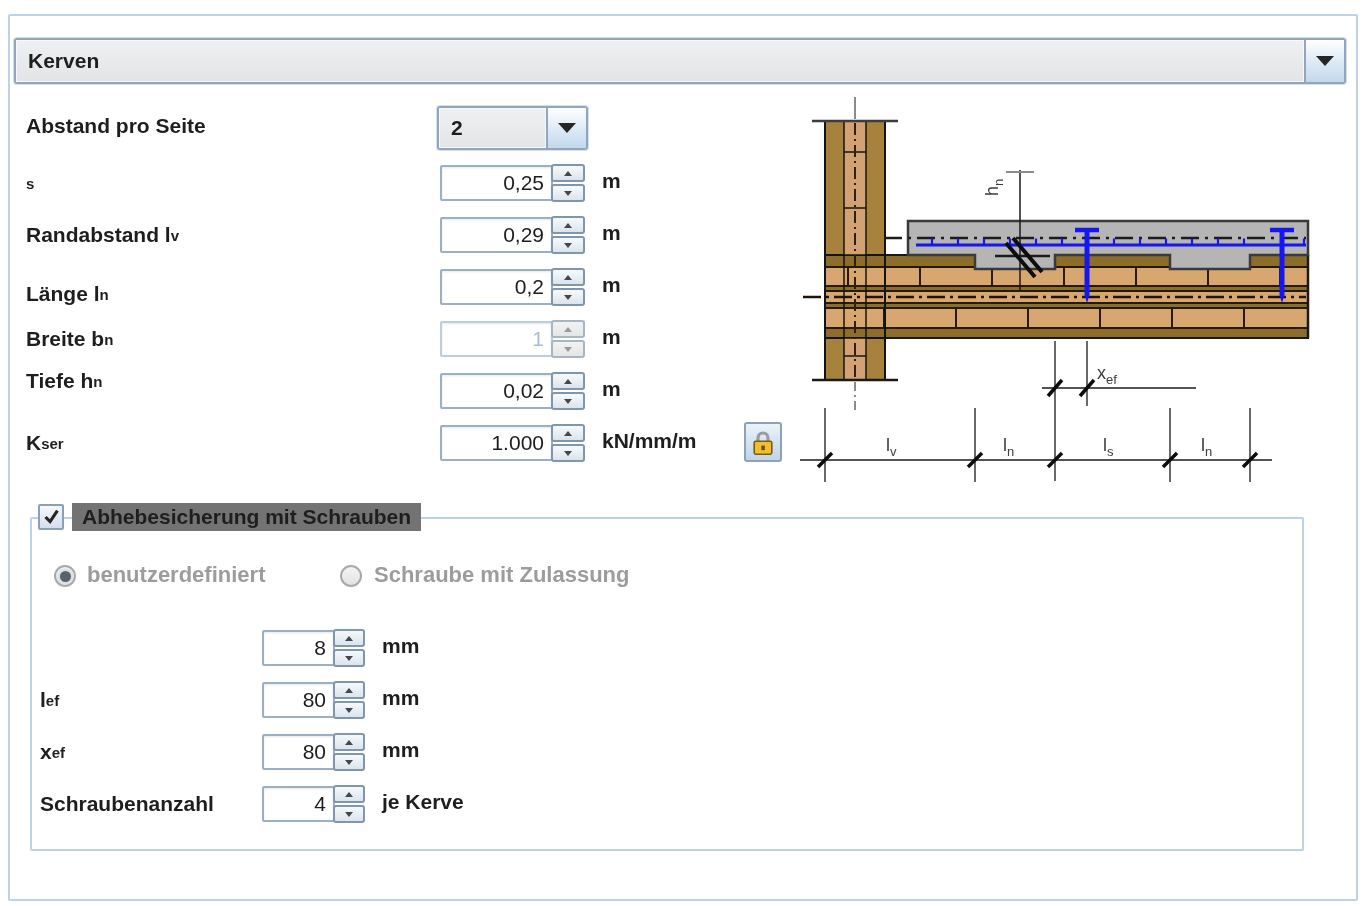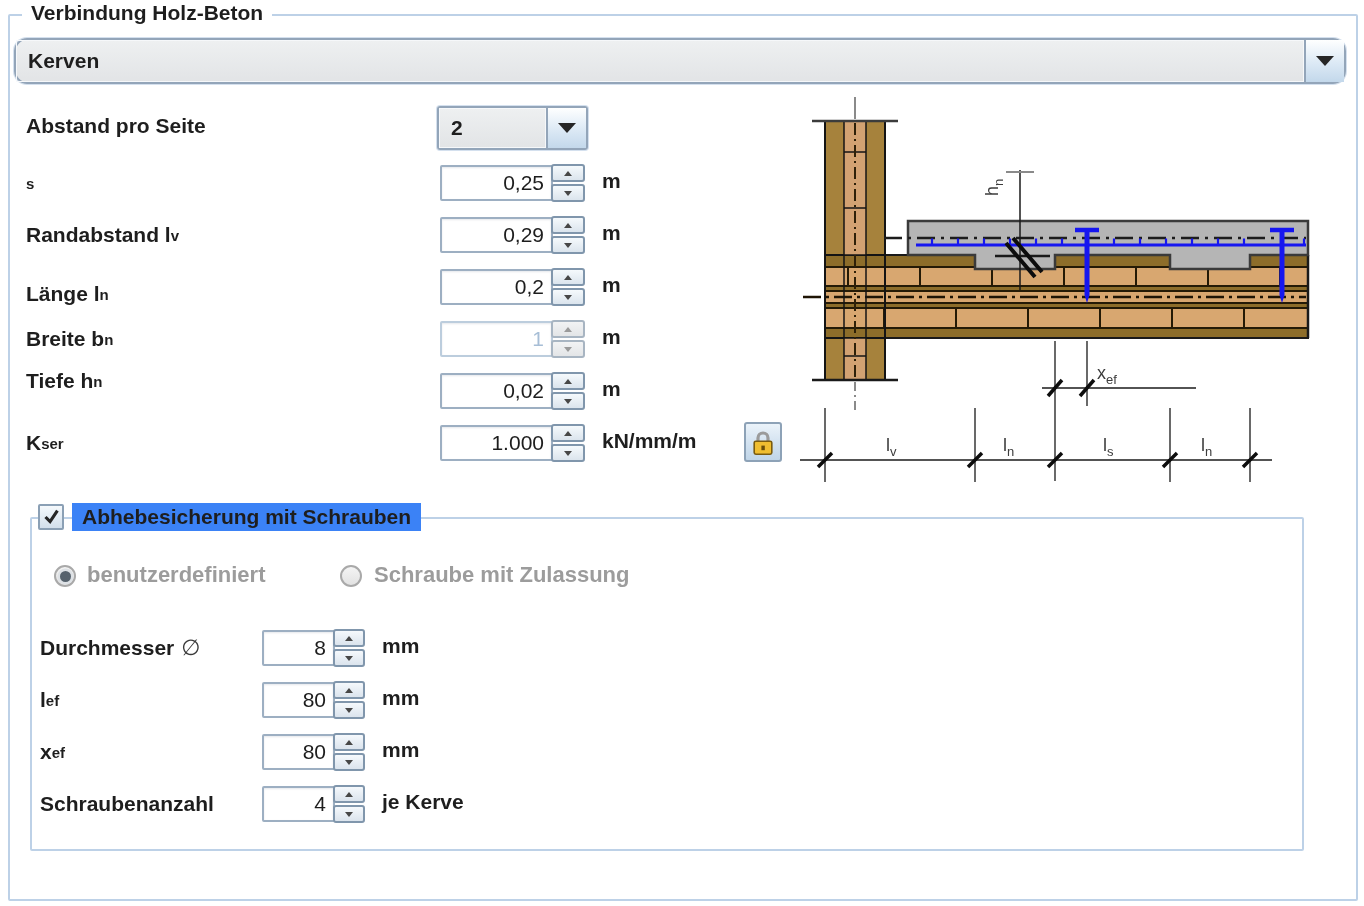--- a/index.html
+++ b/index.html
@@ -3,25 +3,25 @@
 <meta charset="utf-8">
 <style>
   html,body{margin:0;padding:0;background:#ffffff;}
   body{width:1364px;height:906px;position:relative;font-family:"Liberation Sans",sans-serif;overflow:hidden;}
   .stage{position:absolute;left:0;top:0;width:1364px;height:906px;}
 
   
   .outer-box{position:absolute;left:8px;top:14px;width:1346px;height:883px;border:2px solid #bdd1e7;border-radius:2px;}
   .outer-title{position:absolute;left:22px;top:1px;background:#fff;padding:0 9px;font-size:21px;font-weight:bold;color:#1e1e1e;z-index:6;white-space:nowrap;}
   .inner-box{position:absolute;left:30px;top:517px;width:1270px;height:330px;border:2px solid #bdd1e7;border-radius:2px;}
-  .inner-title{position:absolute;left:72px;top:503px;height:28px;display:flex;align-items:center;background:#3b82f6;padding:0 10px;font-size:21px;font-weight:bold;color:#1e1e1e;z-index:6;white-space:nowrap;}
+  .inner-title{position:absolute;left:72px;top:503px;height:28px;display:flex;align-items:center;background:#737373;padding:0 10px;font-size:21px;font-weight:bold;color:#1e1e1e;z-index:6;white-space:nowrap;}
 
   
   .combo{position:absolute;display:flex;border:2px solid #93a5b9;border-radius:3px;background:linear-gradient(#eef0f1,#e2e4e6);box-shadow:0 0 0 1px #d4e0ee;}
-  #combo-kerven{left:14px;top:38px;width:1328px;height:42px;border-radius:13px;}
+  #combo-kerven{left:14px;top:38px;width:1328px;height:42px;}
   #combo-anzahl{left:437px;top:106px;width:147px;height:40px;}
   .combo-field{flex:1;display:flex;align-items:center;padding-left:12px;font-size:21px;font-weight:bold;color:#1e1e1e;box-shadow:inset 0 0 0 1px #f6f8fa;}
   .combo-btn{width:38px;border-left:2px solid #93a5b9;background:linear-gradient(#feffff 0%,#dcE9f5 55%,#c3d8eb 100%);display:flex;align-items:center;justify-content:center;cursor:pointer;}
   .arr-down{width:0;height:0;border-left:9px solid transparent;border-right:9px solid transparent;border-top:10px solid #262626;}
 
   
   .frow{position:absolute;left:26px;height:36px;display:flex;align-items:center;font-size:21px;font-weight:bold;color:#1e1e1e;white-space:nowrap;}
   sub{font-size:15px;font-weight:bold;}
   .sym{font-weight:normal;font-size:22px;margin-left:7px;color:#3a3a3a;}
   .unit{position:absolute;font-size:21px;font-weight:bold;color:#1e1e1e;white-space:nowrap;}
@@ -50,21 +50,20 @@
   .radio-label{position:absolute;font-size:22px;font-weight:bold;color:#9c9c9c;white-space:nowrap;}
 
   svg text{font-family:"Liberation Sans",sans-serif;}
 </style>
 </head>
 <body>
 
 <div class="stage">
 
   <div class="outer-box"></div>
-  <div class="outer-title">Verbindung Holz-Beton</div>
 
   <div class="combo" id="combo-kerven">
     <div class="combo-field">Kerven</div>
     <div class="combo-btn">
       <span class="arr-down"></span>
     </div>
   </div>
 
   <div class="frow" style="top:106px;height:40px">
     <span>Abstand pro Seite</span>
@@ -230,24 +229,20 @@
   </div>
   <div class="inner-title">Abhebesicherung mit Schrauben</div>
 
   <div class="radio sel" style="left:54px;top:565px">
       <span class="dot"></span>
     </div>
   <span class="radio-label" style="left:87px;top:562px">benutzerdefiniert</span>
   <div class="radio" style="left:340px;top:565px"></div>
   <span class="radio-label" style="left:374px;top:562px">Schraube mit Zulassung</span>
 
-  <div class="frow" style="left:40px;top:630px">
-    <span>Durchmesser</span>
-      <span class="sym">∅</span>
-  </div>
   <div class="spinner small" style="left:262px;top:630px">
     <input value="8" style="">
     <div class="spinbtns">
         <div class="sb up"></div>
         <div class="sb dn"></div>
       </div>
   </div>
   <span class="unit" style="left:382px;top:634px">mm</span>
 
   <div class="frow" style="left:40px;top:682px">

